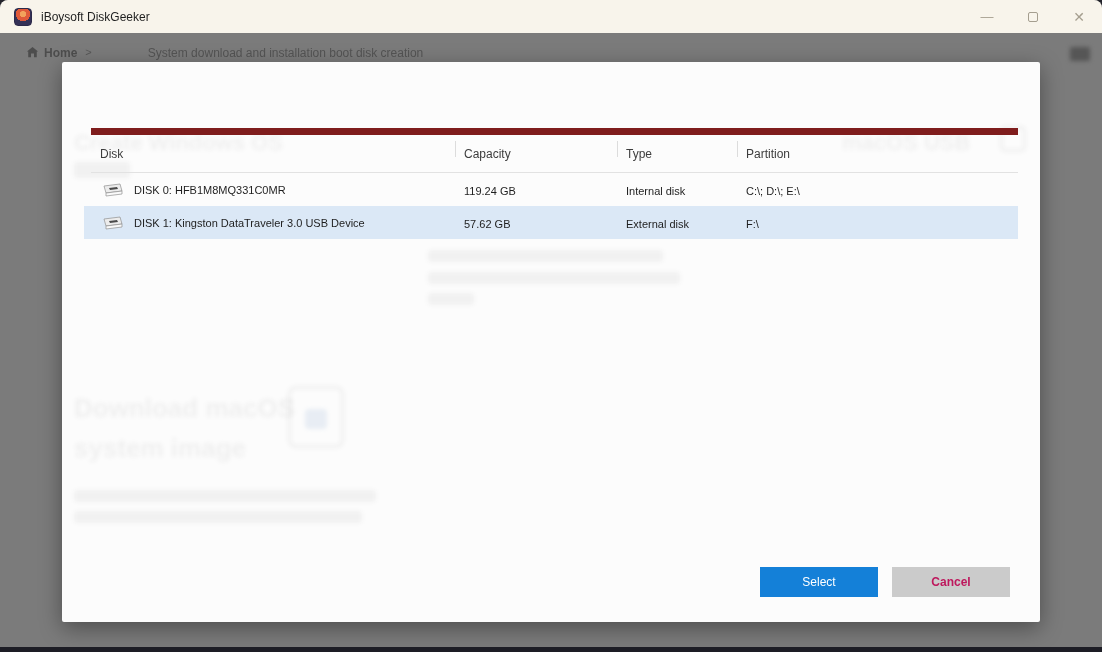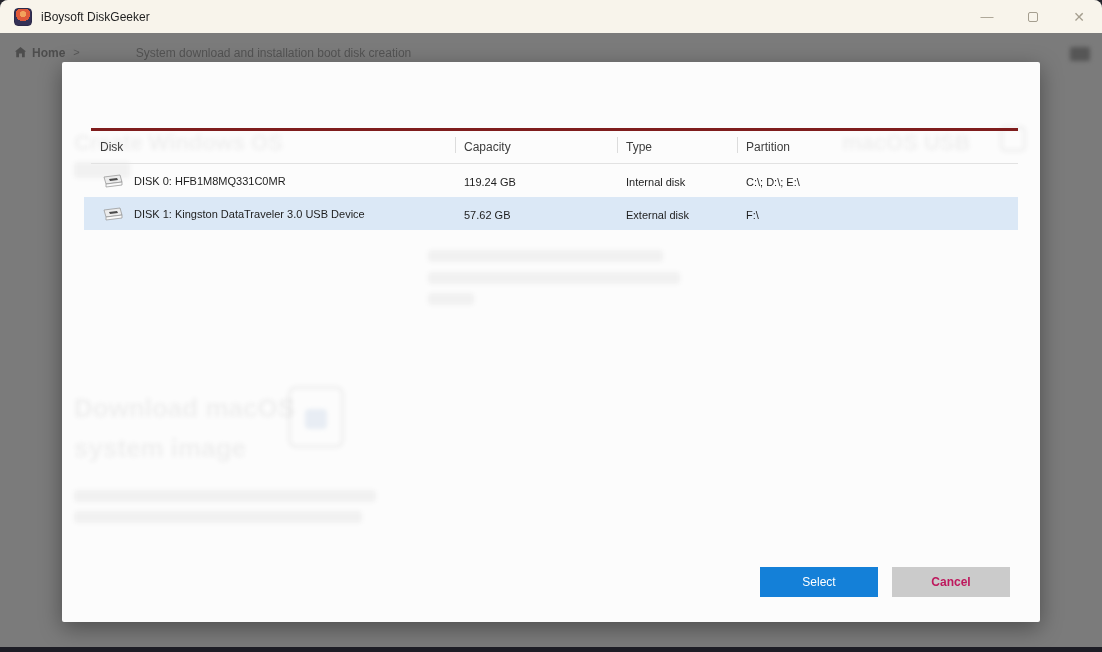--- a/index.html
+++ b/index.html
@@ -16,21 +16,21 @@
               border:1px solid #2c2a4a; }
   .app-title { margin-left:9px; font-size:12px; color:#1f1f1f; }
   .win-controls { position:absolute; right:0; top:0; height:33px; display:flex; }
   .win-btn { width:46px; height:33px; display:flex; align-items:center; justify-content:center;
              color:#a59e8f; font-size:13px; cursor:default; }
   .win-btn.max span { display:block; width:10px; height:10px; border:1px solid #a59e8f; border-radius:2px; }
   .win-btn.close { font-size:14px; }
 
   
   .main { position:relative; height:614px; background:#7b7b7b; }
-  .breadcrumb { position:absolute; left:14px; top:13px; display:flex; 
+  .breadcrumb { position:absolute; left:26px; top:13px; display:flex; 
                 filter:blur(0.6px); opacity:0.75; }
   .crumb-home-icon { width:13px; height:13px; margin-right:5px; }
   .crumb-home { font-size:12px; font-weight:bold; color:#3e3e3e; }
   .crumb-sep { font-size:11px; color:#4c4c4c; margin:0 8px; }
   .crumb-path { font-size:12px; color:#474747;margin-left:48px; }
   .menu-blob { position:absolute; right:12px; top:14px; width:20px; height:14px;
                background:#565656; border-radius:2px; filter:blur(2px); }
 
   
   .dialog { position:absolute; left:62px; top:29px; width:978px; height:560px;
@@ -47,21 +47,21 @@
   .ghost-dl { left:12px; top:326px; font-size:26px; font-weight:bold; line-height:40px; width:260px; }
   .ghost-file { left:226px; top:324px; width:56px; height:62px; border:3px solid rgba(40,40,40,0.06);
                 border-radius:8px; background:none; }
   .ghost-file::after { content:""; position:absolute; left:14px; top:20px; width:22px; height:20px;
                        background:rgba(90,130,190,0.12); border-radius:4px; }
 
   .dlg-title { position:absolute; left:29px; top:33px; font-size:15px; color:#232323; }
 
   
   .table { position:absolute; left:29px; top:66px; width:927px; }
-  .thead { display:flex; height:36px; align-items:center; border-top:3px solid #7f1d1d;
+  .thead { display:flex; height:45px; align-items:center; border-top:7px solid #7f1d1d;
            border-bottom:1px solid #e2e2e2; position:relative; }
   .th { font-size:12px; color:#3d3d3d; }
   .th-sep { position:absolute; top:6px; width:1px; height:16px; background:#dcdcdc; }
   .row { display:flex; height:33px; align-items:center; position:relative; }
   .row.selected { background:#dbe8f6; margin-left:-7px; padding-left:7px; width:934px; }
   .c-disk { width:364px; display:flex; align-items:center; padding-left:8px; }
   .c-cap  { width:162px; padding-left:9px; }
   .c-type { width:120px; padding-left:9px; }
   .c-part { flex:1; padding-left:9px; }
   .th .txt, .cell-text { white-space:nowrap; }

